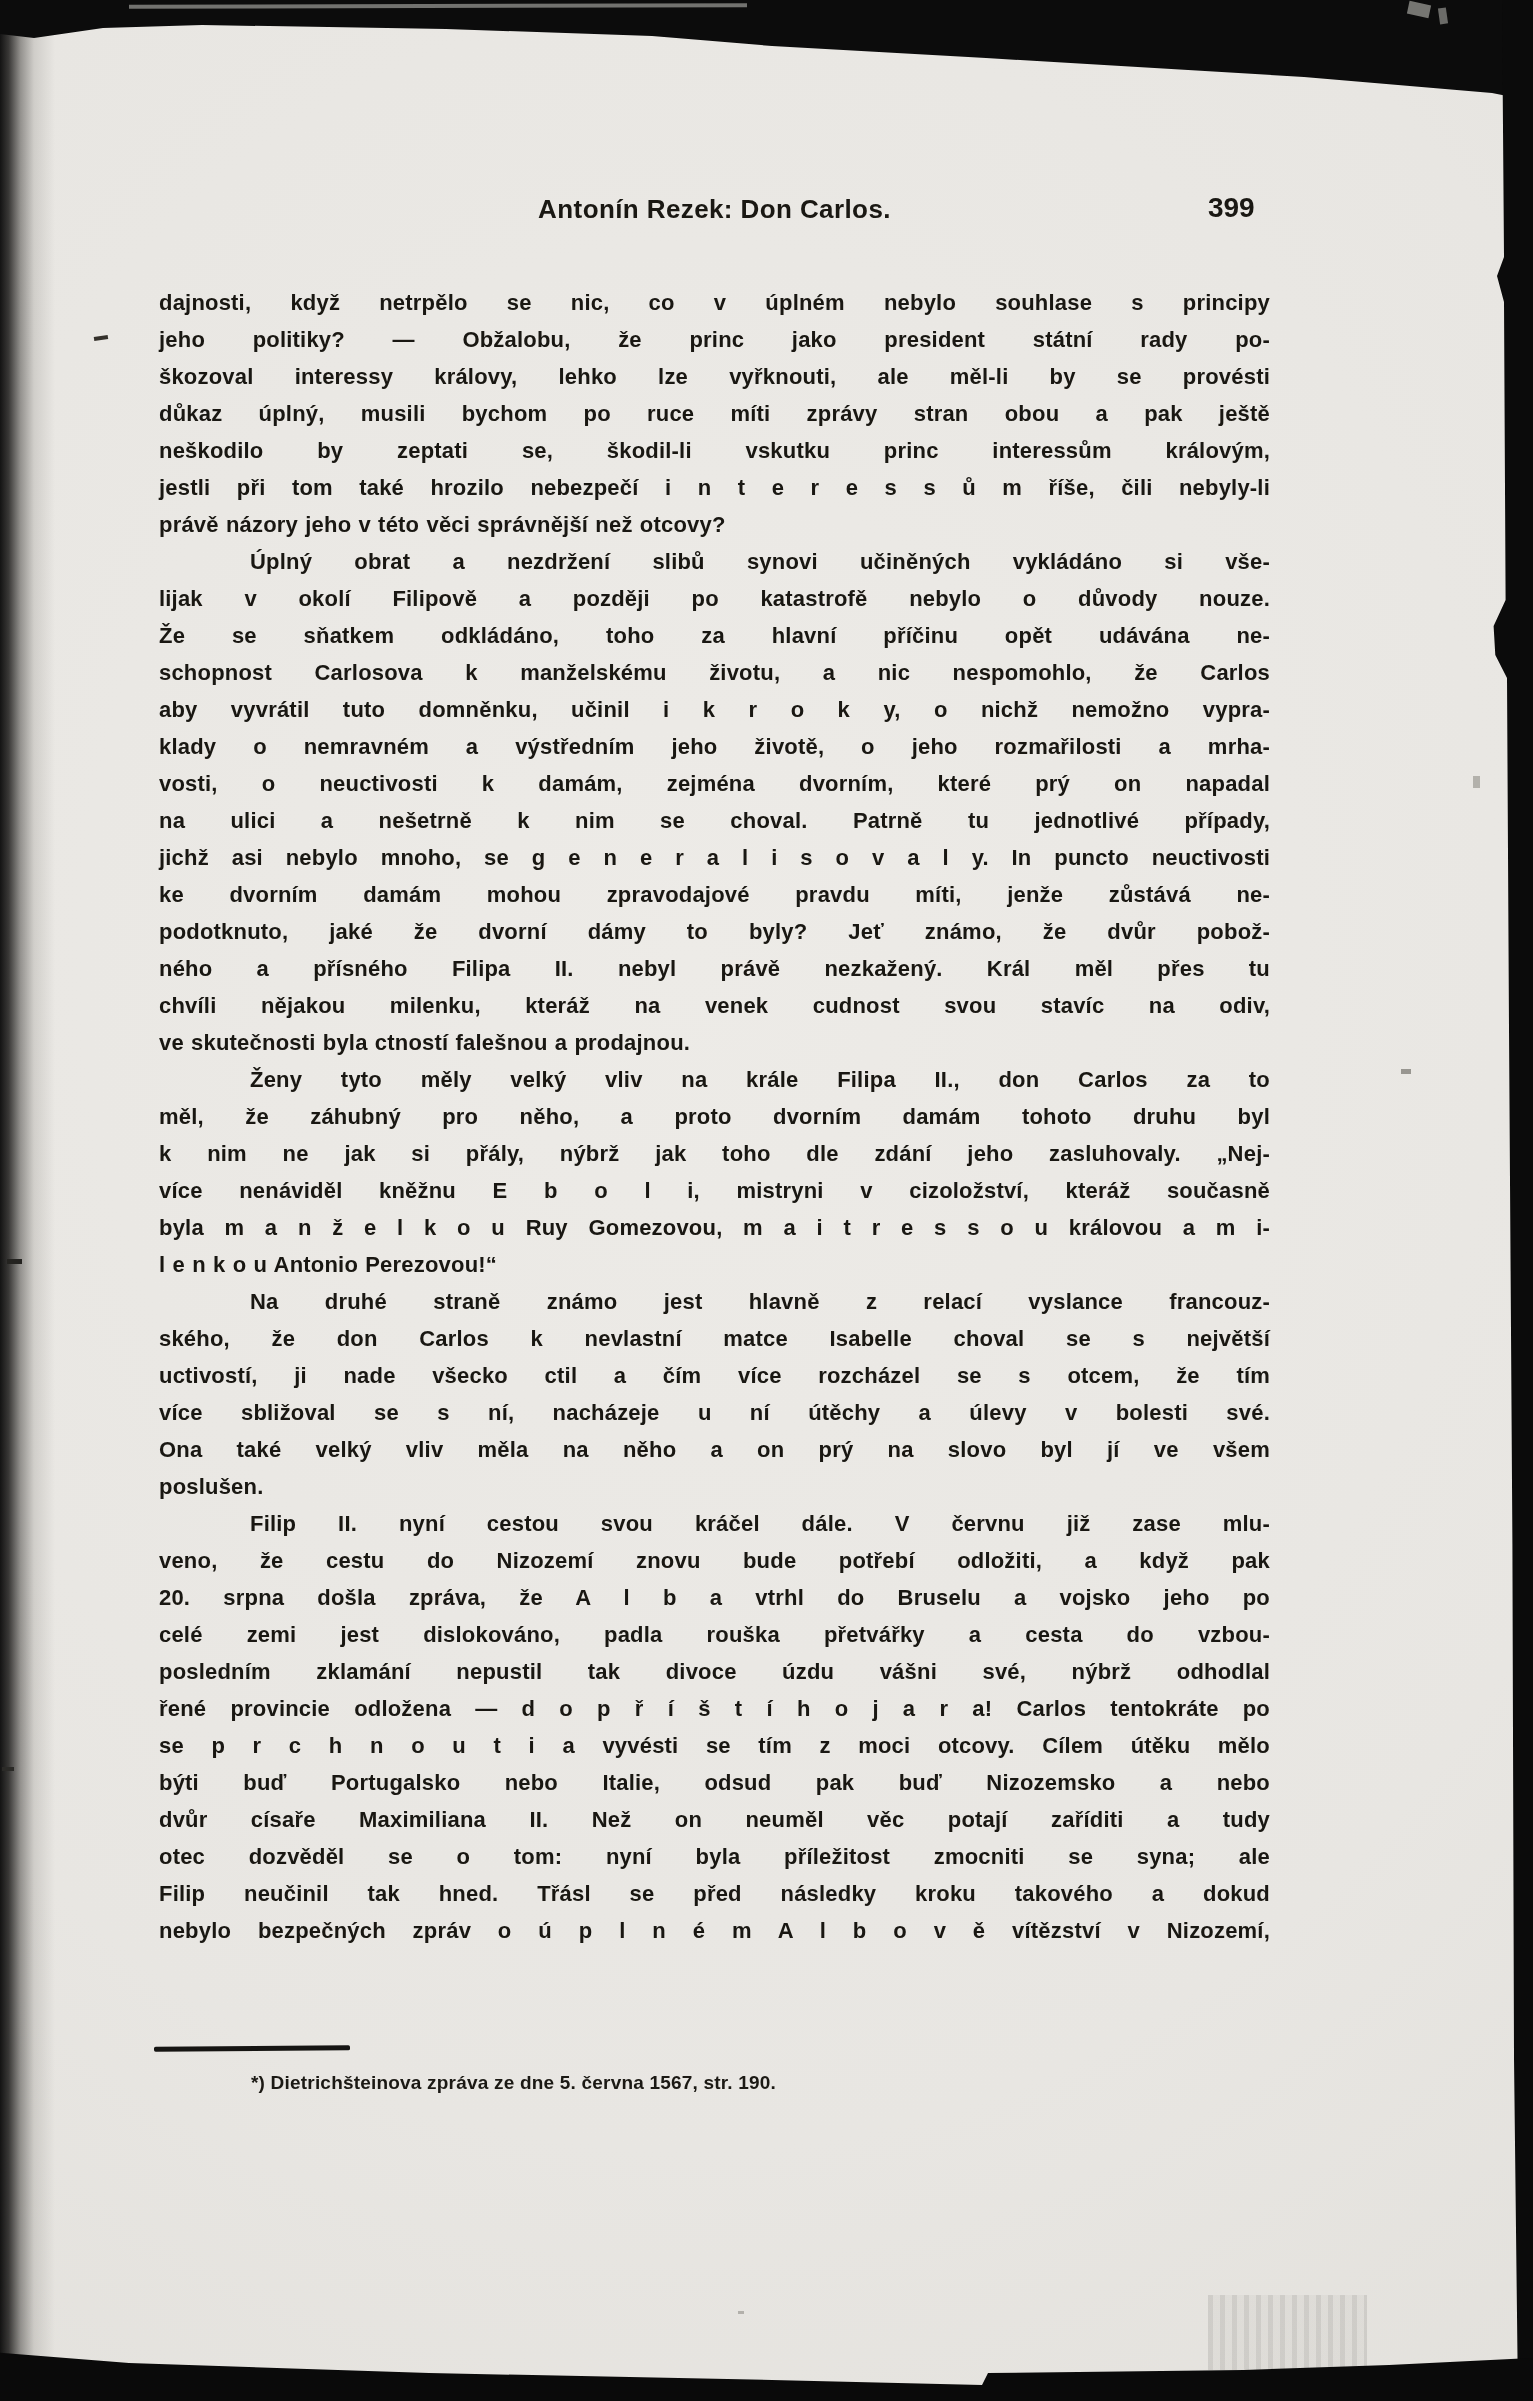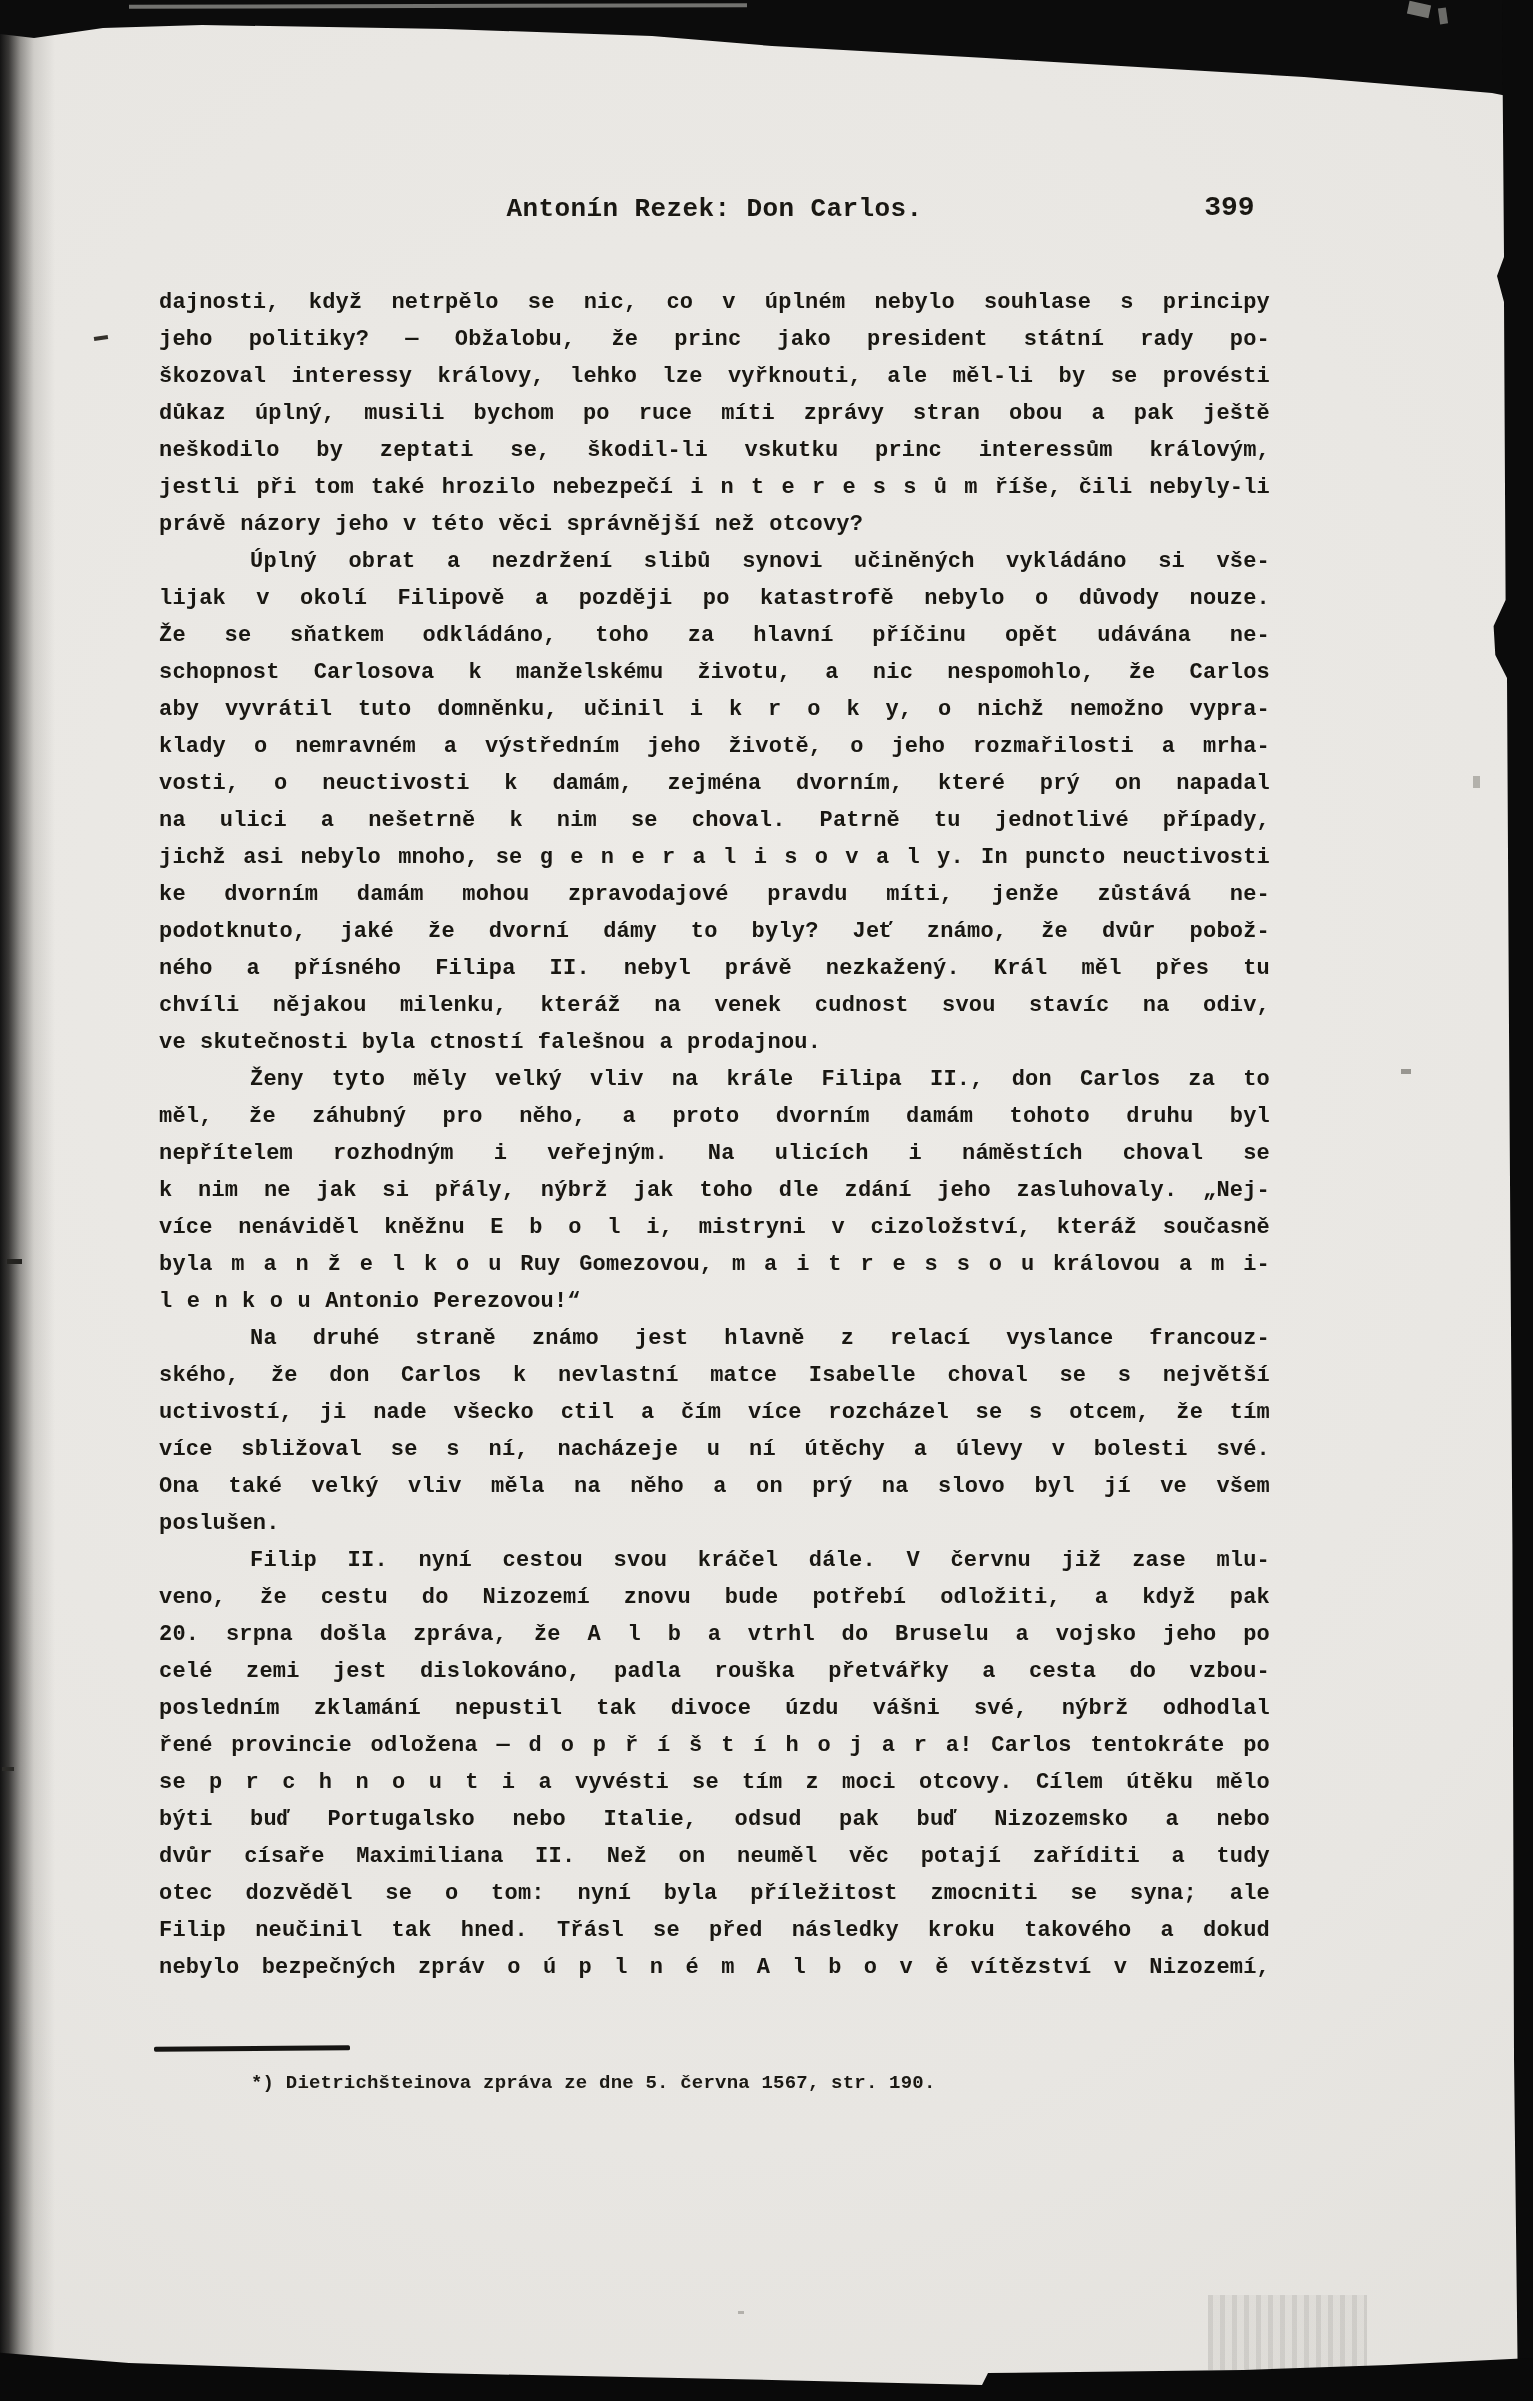--- a/index.html
+++ b/index.html
@@ -2,21 +2,21 @@
 <html style="font-size:13.7px"><head>
 <meta charset="utf-8">
 <style>
   html, body { margin: 0; padding: 0; background: #050505; }
   .scan {
     position: relative;
     width: 1533px;
     height: 2401px;
     overflow: hidden;
     background: #14b8a6;
-    font-family: Liberation Mono, monospace;
+    font-family: Liberation Sans, sans-serif;
   }
   .paper {
     position: absolute;
     left: 0; top: 0; right: 0; bottom: 0;
     background: radial-gradient(120% 90% at 45% 40%, #edebe7 0%, #e8e6e2 55%, #e0ded9 96%);
     z-index: 0;
   }
   
   .edge-top {
     position: absolute; left: 0; top: 0; width: 1533px; height: 111px;
@@ -144,21 +144,20 @@
     <div class="ln">vosti, o neuctivosti k damám, zejména dvorním, které prý on napadal</div>
     <div class="ln">na ulici a nešetrně k nim se choval. Patrně tu jednotlivé případy,</div>
     <div class="ln">jichž asi nebylo mnoho, se g e n e r a l i s o v a l y.  In puncto neuctivosti</div>
     <div class="ln">ke dvorním damám mohou zpravodajové pravdu míti, jenže zůstává ne-</div>
     <div class="ln">podotknuto, jaké že dvorní dámy to byly?  Jeť známo, že dvůr pobož-</div>
     <div class="ln">ného a přísného Filipa II. nebyl právě nezkažený.  Král měl přes tu</div>
     <div class="ln">chvíli nějakou milenku, kteráž na venek cudnost svou stavíc na odiv,</div>
     <div class="ln end">ve skutečnosti byla ctností falešnou a prodajnou.</div>
     <div class="ln ind">Ženy tyto měly velký vliv na krále Filipa II., don Carlos za to</div>
     <div class="ln">měl, že záhubný pro něho, a proto dvorním damám tohoto druhu byl</div>
-    <div class="ln">nepřítelem rozhodným i veřejným.  Na ulicích i náměstích choval se</div>
     <div class="ln">k nim ne jak si přály, nýbrž jak toho dle zdání jeho zasluhovaly. „Nej-</div>
     <div class="ln">více nenáviděl kněžnu E b o l i, mistryni v cizoložství, kteráž současně</div>
     <div class="ln">byla m a n ž e l k o u Ruy Gomezovou, m a i t r e s s o u královou a m i-</div>
     <div class="ln end">l e n k o u Antonio Perezovou!“</div>
     <div class="ln ind">Na druhé straně známo jest hlavně z relací vyslance francouz-</div>
     <div class="ln">ského, že don Carlos k nevlastní matce Isabelle choval se s největší</div>
     <div class="ln">uctivostí, ji nade všecko ctil a čím více rozcházel se s otcem, že tím</div>
     <div class="ln">více sbližoval se s ní, nacházeje u ní útěchy a úlevy v bolesti své.</div>
     <div class="ln">Ona také velký vliv měla na něho a on prý na slovo byl jí ve všem</div>
     <div class="ln end">poslušen.</div>

